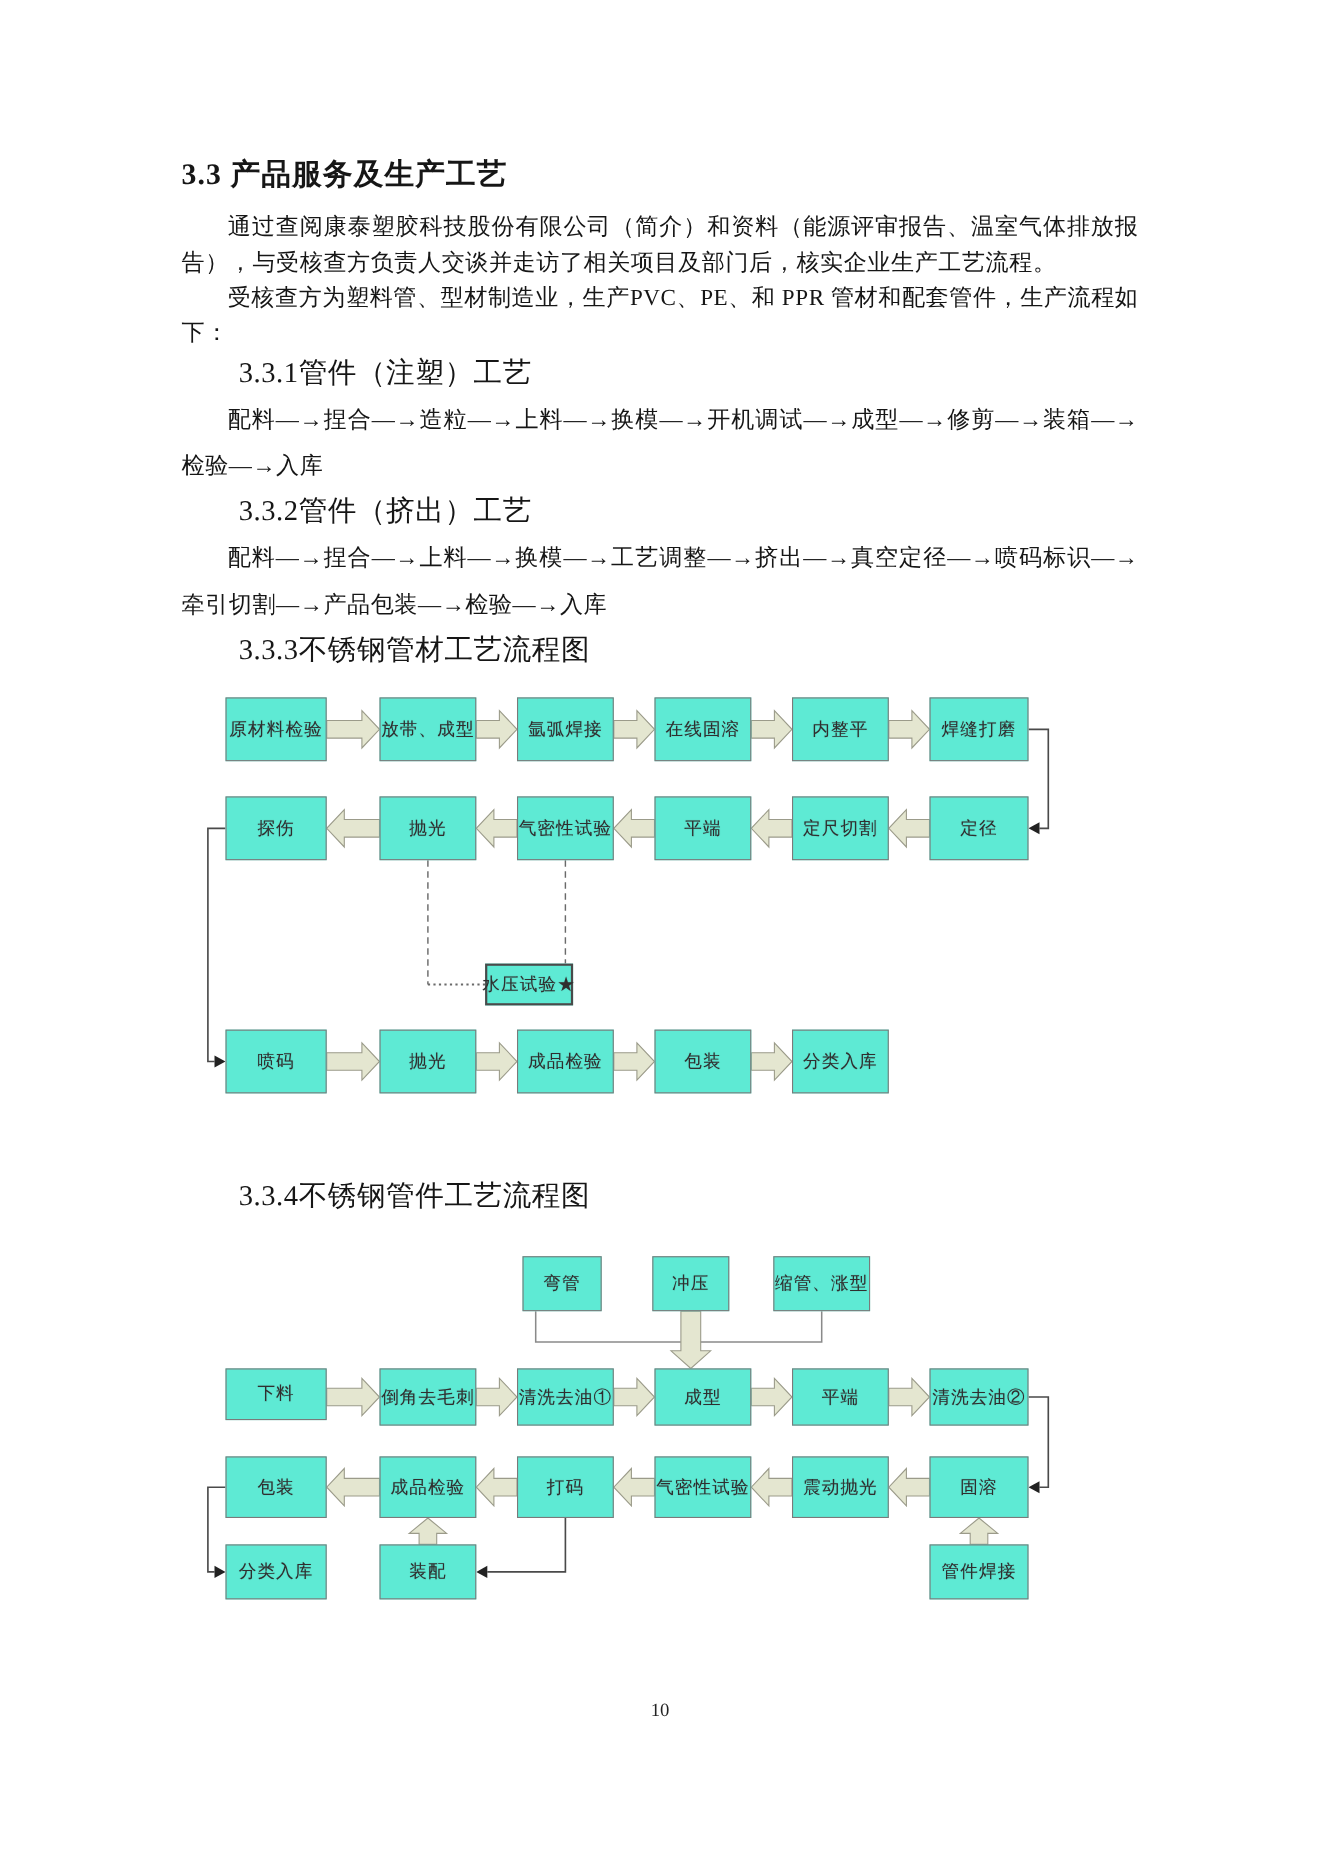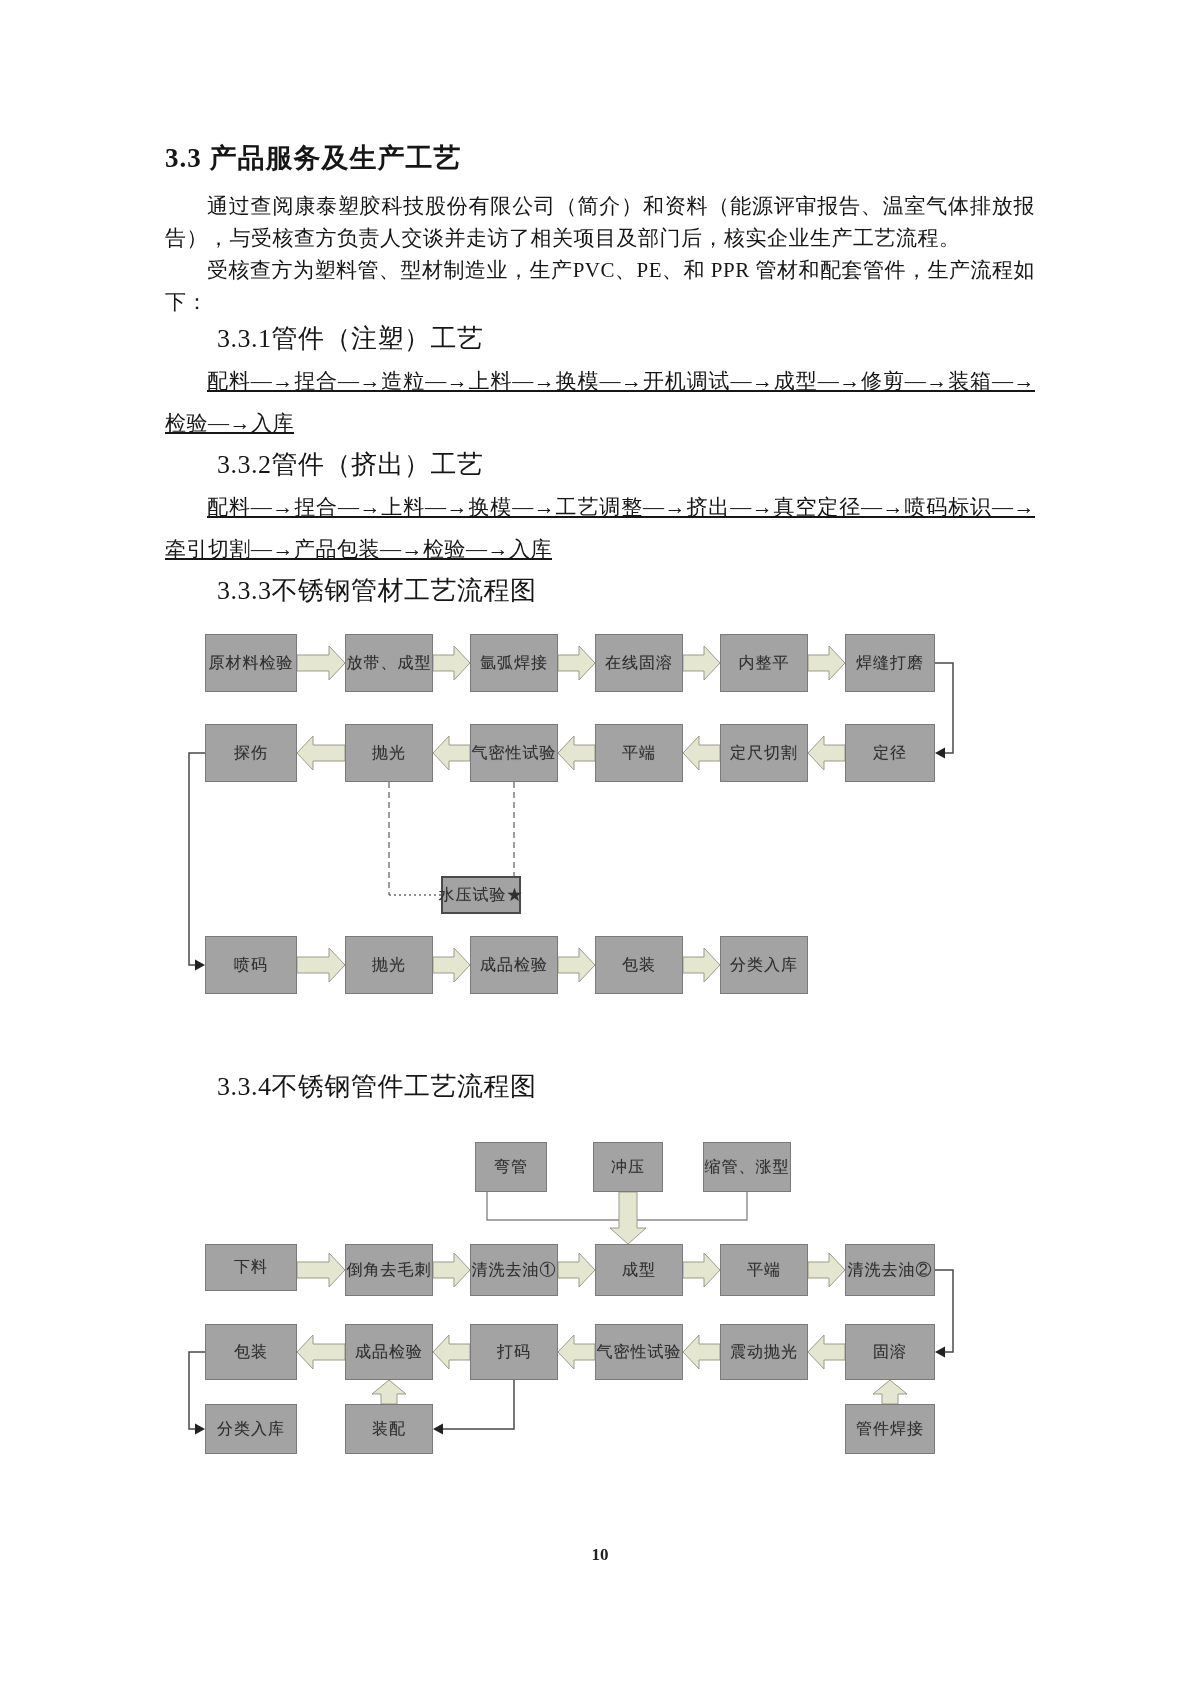--- a/index.html
+++ b/index.html
@@ -20,45 +20,45 @@
   }
   .para{
     font-size:21px;line-height:32px;text-align:justify;
     text-indent:2em;margin:0;letter-spacing:0.5px;
   }
   .subline{
     font-size:26px;line-height:42px;text-indent:2em;margin:0;letter-spacing:0.5px;
   }
   .flowline{
     font-size:21px;line-height:42px;text-align:justify;
-    text-indent:2em;margin:0;letter-spacing:0.5px;text-decoration:underline;
+    text-indent:2em;margin:0;letter-spacing:0.5px;
   }
   
   .fc{
     position:relative;width:870px;
   }
   #fc1{height:378px;margin-top:12px;}
   #fc2{height:330px;margin-top:24px;}
   .fc svg{position:absolute;left:0;top:0;}
   .fbox{
     position:absolute;
-    background:#a3a3a3;
+    background:#5eead4;
     border:1.5px solid #7a7a7a;
     display:flex;align-items:center;justify-content:center;
     font-size:16px;color:#2f2f2f;
     text-shadow:0 0 1px rgba(60,60,60,.35);
     letter-spacing:1px;
     box-sizing:border-box;
     white-space:nowrap;
   }
   .fbox.strong{border:2px solid #4a4a4a;}
   .h334{margin-top:64px;}
   .pagenum{
     position:absolute;left:0;top:1545px;width:1200px;
-    text-align:center;font-size:17px;color:#222;font-weight:bold;
+    text-align:center;font-size:17px;color:#222;
   }
 </style>
 </head>
 <body>
 
 <div class="content">
 
   <h1 class="h-sec">3.3 产品服务及生产工艺</h1>
 
   <p class="para">通过查阅康泰塑胶科技股份有限公司（简介）和资料（能源评审报告、温室气体排放报告），与受核查方负责人交谈并走访了相关项目及部门后，核实企业生产工艺流程。</p>

